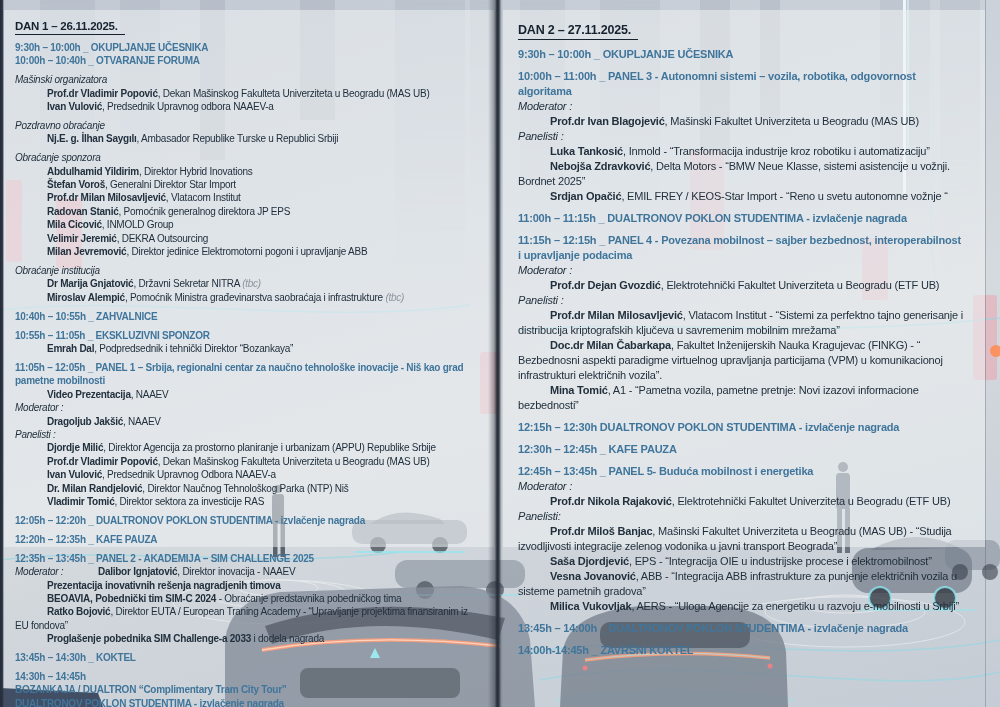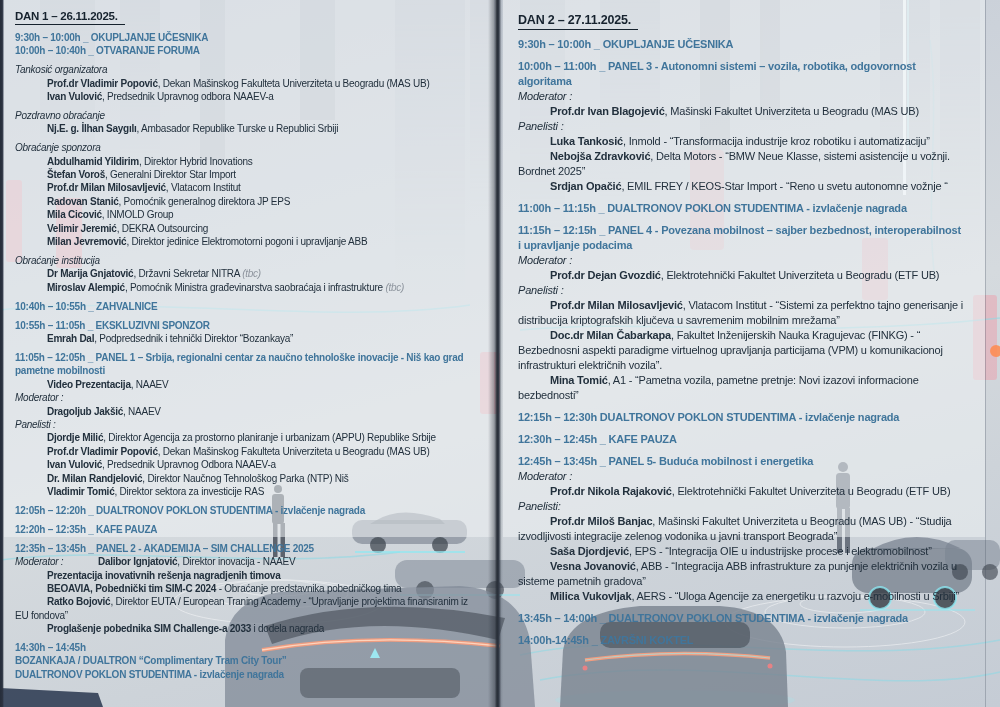--- a/index.html
+++ b/index.html
@@ -4,21 +4,21 @@
 <style>
   :root{
     --blue:#40759B; --dark:#22303D; --title:#16222E; --gray:#8E959E;
   }
   *{margin:0;padding:0;box-sizing:border-box;}
   html,body{width:1000px;height:707px;overflow:hidden;}
   body{font-family:"Liberation Sans","DejaVu Sans",sans-serif;}
   .canvas{position:relative;width:1000px;height:707px;overflow:hidden;
     background:linear-gradient(165deg,#c2c9d3 0%,#ccd2da 30%,#d5dade 55%,#cdd3d9 75%,#c5ccd5 100%);}
   .bg{position:absolute;left:0;top:0;width:1000px;height:707px;}
-  .page{position:absolute;top:0;height:537px;}
+  .page{position:absolute;top:10px;height:537px;}
   .page .overlay{position:absolute;inset:0;background:rgba(238,242,244,0.55);}
   .pg-left{left:4px;width:490px;}
   .pg-right{left:503px;width:482px;}
   .content{position:relative;z-index:2;}
   .pg-left .content{padding:10px 12px 0 11px;font-size:10px;line-height:13.4px;letter-spacing:-0.25px;}
   .pg-right .content{padding:13px 20px 0 15px;font-size:11px;line-height:15px;letter-spacing:-0.2px;}
   .line{color:var(--dark);}
   .pg-left .line.gap{margin-top:5.5px;}
   .pg-right .line.gap{margin-top:7px;}
   .line.h .seg{color:var(--blue);font-weight:bold;}
@@ -158,21 +158,21 @@
     </g>
     <path d="M0,688 L98,693 L103,707 L0,707 Z" fill="#323f55" opacity="0.9"></path>
   </svg>
 
   <div class="page pg-left">
     <div class="overlay"></div>
     <div class="content" id="page-0">
         <div class="line t"><span class="seg">DAN 1 – 26.11.2025.</span></div>
         <div class="line h gap"><span class="seg">9:30h – 10:00h _ OKUPLJANJE UČESNIKA</span></div>
         <div class="line h"><span class="seg">10:00h – 10:40h _ OTVARANJE FORUMA</span></div>
-        <div class="line il gap"><span class="seg">Tankosić organizatora</span></div>
+        <div class="line il gap"><span class="seg">Mašinski organizatora</span></div>
         <div class="line b"><span class="seg s-b">Prof.dr Vladimir Popović</span><span class="seg">, Dekan Mašinskog Fakulteta Univerziteta u Beogradu (MAS UB)</span></div>
         <div class="line b"><span class="seg s-b">Ivan Vulović</span><span class="seg">, Predsednik Upravnog odbora NAAEV-a</span></div>
         <div class="line il gap"><span class="seg">Pozdravno obraćanje</span></div>
         <div class="line b"><span class="seg s-b">Nj.E. g. İlhan Saygılı</span><span class="seg">, Ambasador Republike Turske u Republici Srbiji</span></div>
         <div class="line il gap"><span class="seg">Obraćanje sponzora</span></div>
         <div class="line b"><span class="seg s-b">Abdulhamid Yildirim</span><span class="seg">, Direktor Hybrid Inovations</span></div>
         <div class="line b"><span class="seg s-b">Štefan Voroš</span><span class="seg">, Generalni Direktor Star Import</span></div>
         <div class="line b"><span class="seg s-b">Prof.dr Milan Milosavljević</span><span class="seg">, Vlatacom Institut</span></div>
         <div class="line b"><span class="seg s-b">Radovan Stanić</span><span class="seg">, Pomoćnik generalnog direktora JP EPS</span></div>
         <div class="line b"><span class="seg s-b">Mila Cicović</span><span class="seg">, INMOLD Group</span></div>
@@ -195,20 +195,21 @@
         <div class="line b"><span class="seg s-b">Dr. Milan Randjelović</span><span class="seg">, Direktor Naučnog Tehnološkog Parka (NTP) Niš</span></div>
         <div class="line b"><span class="seg s-b">Vladimir Tomić</span><span class="seg">, Direktor sektora za investicije RAS</span></div>
         <div class="line h gap"><span class="seg">12:05h – 12:20h _ DUALTRONOV POKLON STUDENTIMA - izvlačenje nagrada</span></div>
         <div class="line h gap"><span class="seg">12:20h – 12:35h _ KAFE PAUZA</span></div>
         <div class="line h gap"><span class="seg">12:35h – 13:45h _ PANEL 2 - AKADEMIJA – SIM CHALLENGE 2025</span></div>
         <div class="line b"><span class="seg s-i">Moderator : </span><span class="seg s-b">Dalibor Ignjatović</span><span class="seg">, Direktor inovacija - NAAEV</span></div>
         <div class="line b"><span class="seg s-b">Prezentacija inovativnih rešenja nagradjenih timova</span></div>
         <div class="line b"><span class="seg s-b">BEOAVIA, Pobednički tim SIM-C 2024</span><span class="seg"> - Obraćanje predstavnika pobedničkog tima</span></div>
         <div class="line b"><span class="seg s-b">Ratko Bojović</span><span class="seg">, Direktor EUTA / European Traning Academy - “Upravljanje projektima finansiranim iz EU fondova”</span></div>
         <div class="line b"><span class="seg s-b">Proglašenje pobednika SIM Challenge-a 2033</span><span class="seg"> i dodela nagrada</span></div>
+        <div class="line h gap"><span class="seg">13:45h – 14:30h _ KOKTEL</span></div>
         <div class="line h gap"><span class="seg">14:30h – 14:45h</span></div>
         <div class="line h"><span class="seg">BOZANKAJA / DUALTRON “Complimentary Tram City Tour”</span></div>
         <div class="line h"><span class="seg">DUALTRONOV POKLON STUDENTIMA - izvlačenje nagrada</span></div>
       </div>
   </div>
 
   <div class="divider"></div>
 
   <div class="page pg-right">
     <div class="overlay"></div>

